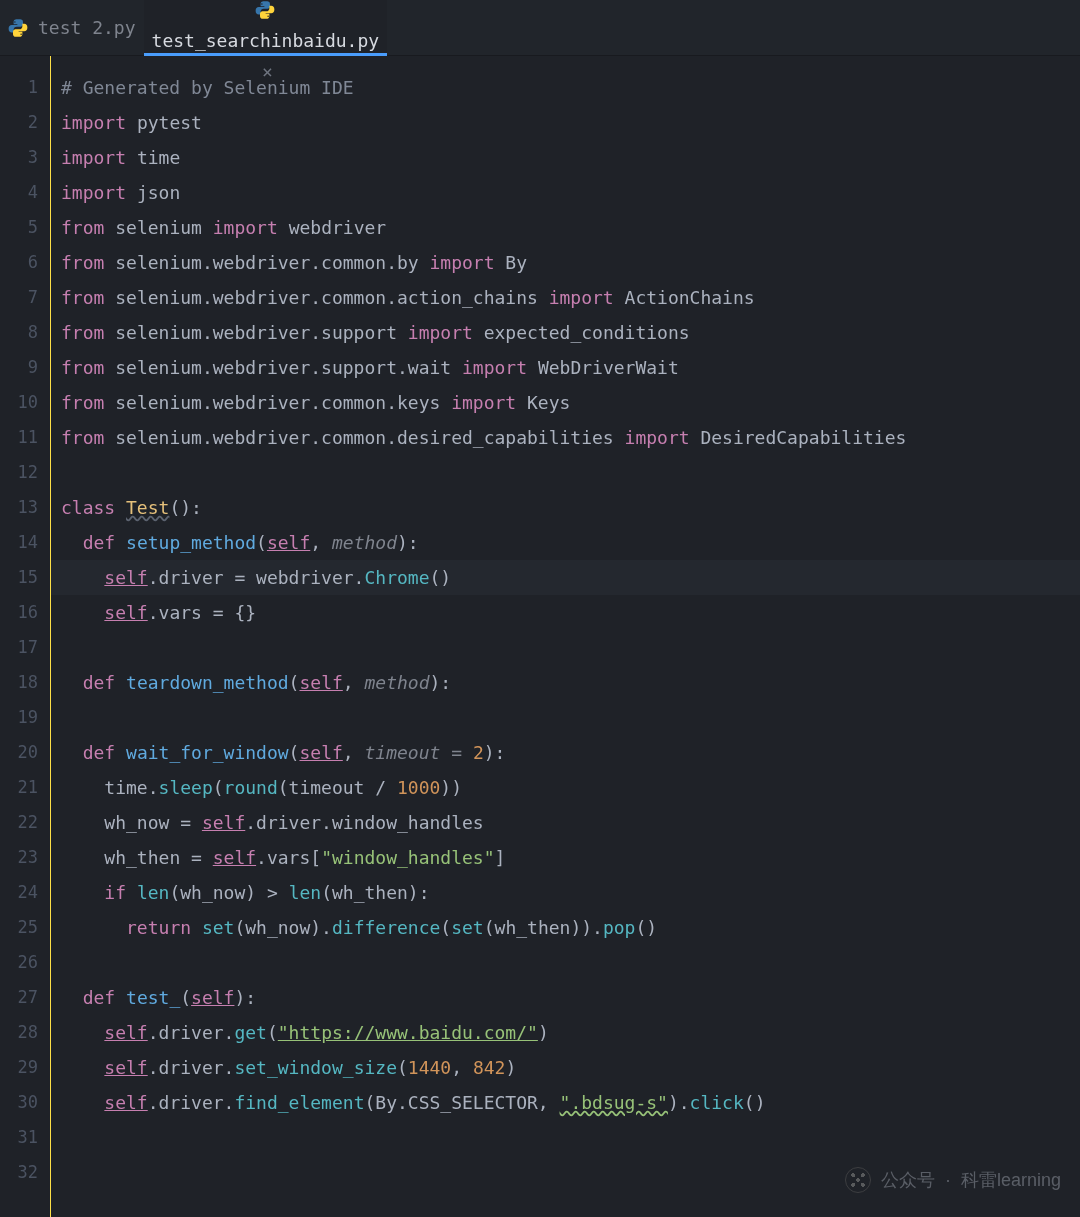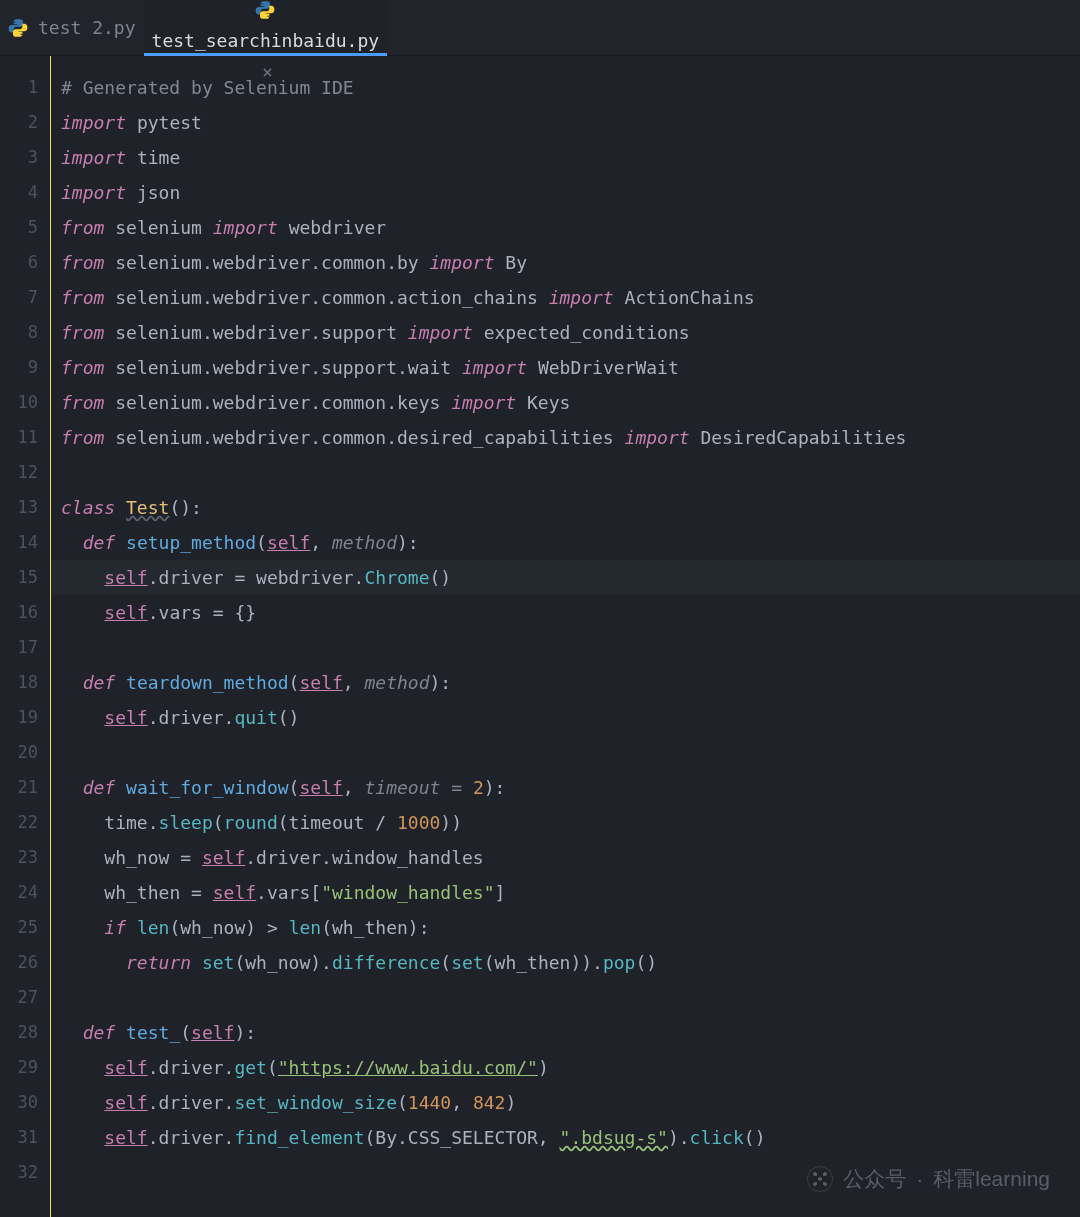--- a/index.html
+++ b/index.html
@@ -61,39 +61,39 @@
   .gutter div { height: 35px; line-height: 35px; padding-right: 12px; }
   .code {
     flex: 1;
     padding-top: 14px;
     border-left: 1px solid #fde047;
     position: relative;
   }
   .line { height: 35px; line-height: 35px; white-space: pre; padding-left: 10px; }
   .line.hl { background: #2c313a66; }
   .cm  { color: #808896; } 
-  .kw  { color: #c67fb0; font-style: italic; }
+  .kw  { color: #c67fb0; }
   .fn  { color: #60aadf; } 
   .fn2 { color: #55b7c2; } 
   .cls { color: #e5c07b; } 
   .prm { color: #7f848e; font-style: italic; } 
   .sf  { color: #c67fb0; text-decoration: underline; }
   .tx  { color: #abb2bf; }
   .st  { color: #97c278; } 
   .num { color: #d1945a; } 
   .sq  { text-decoration: underline wavy #5c6370; text-decoration-skip-ink: none; }
   .ul  { text-decoration: underline; text-decoration-color: #97c278; }
   .gsq { text-decoration: underline wavy #97c278; }
   .watermark {
     position: absolute;
-    right: 30px; bottom: 24px;
+    right: 19px; bottom: 24px;
     display: flex; align-items: center; gap: 10px;
     color: #8a8f99; opacity: 0.55;
     font-family: -apple-system, sans-serif;
-    font-size: 21px;
+    font-size: 18px;
   }
   .watermark .dots {
     width: 26px; height: 26px; border-radius: 50%;
     background: radial-gradient(circle at 30% 30%, #888 2px, transparent 2px),
                 radial-gradient(circle at 70% 30%, #888 2px, transparent 2px),
                 radial-gradient(circle at 30% 70%, #888 2px, transparent 2px),
                 radial-gradient(circle at 70% 70%, #888 2px, transparent 2px),
                 radial-gradient(circle at 50% 50%, #888 2px, transparent 2px);
     border: 1px solid #555;
   }
@@ -170,21 +170,20 @@
     <div class="line"><span class="kw">from</span> <span class="tx">selenium.webdriver.support.wait</span> <span class="kw">import</span> <span class="tx">WebDriverWait</span></div>
     <div class="line"><span class="kw">from</span> <span class="tx">selenium.webdriver.common.keys</span> <span class="kw">import</span> <span class="tx">Keys</span></div>
     <div class="line"><span class="kw">from</span> <span class="tx">selenium.webdriver.common.desired_capabilities</span> <span class="kw">import</span> <span class="tx">DesiredCapabilities</span></div>
     <div class="line"></div>
     <div class="line"><span class="kw">class</span> <span class="cls sq">Test</span><span class="tx">():</span></div>
     <div class="line">  <span class="kw">def</span> <span class="fn">setup_method</span><span class="tx">(</span><span class="sf">self</span><span class="tx">, </span><span class="prm">method</span><span class="tx">):</span></div>
     <div class="line hl">    <span class="sf">self</span><span class="tx">.driver = webdriver.</span><span class="fn2">Chrome</span><span class="tx">()</span></div>
     <div class="line">    <span class="sf">self</span><span class="tx">.vars = {}</span></div>
     <div class="line"></div>
     <div class="line">  <span class="kw">def</span> <span class="fn">teardown_method</span><span class="tx">(</span><span class="sf">self</span><span class="tx">, </span><span class="prm">method</span><span class="tx">):</span></div>
-    <div class="line">    <span class="sf">self</span><span class="tx">.driver.</span><span class="fn2">quit</span><span class="tx">()</span></div>
     <div class="line"></div>
     <div class="line">  <span class="kw">def</span> <span class="fn">wait_for_window</span><span class="tx">(</span><span class="sf">self</span><span class="tx">, </span><span class="prm">timeout</span><span class="prm"> = </span><span class="num">2</span><span class="tx">):</span></div>
     <div class="line">    <span class="tx">time.</span><span class="fn2">sleep</span><span class="tx">(</span><span class="fn2">round</span><span class="tx">(timeout / </span><span class="num">1000</span><span class="tx">))</span></div>
     <div class="line">    <span class="tx">wh_now = </span><span class="sf">self</span><span class="tx">.driver.window_handles</span></div>
     <div class="line">    <span class="tx">wh_then = </span><span class="sf">self</span><span class="tx">.vars[</span><span class="st">"window_handles"</span><span class="tx">]</span></div>
     <div class="line">    <span class="kw">if</span> <span class="fn2">len</span><span class="tx">(wh_now) &gt; </span><span class="fn2">len</span><span class="tx">(wh_then):</span></div>
     <div class="line">      <span class="kw">return</span> <span class="fn2">set</span><span class="tx">(wh_now).</span><span class="fn2">difference</span><span class="tx">(</span><span class="fn2">set</span><span class="tx">(wh_then)).</span><span class="fn2">pop</span><span class="tx">()</span></div>
     <div class="line"></div>
     <div class="line">  <span class="kw">def</span> <span class="fn">test_</span><span class="tx">(</span><span class="sf">self</span><span class="tx">):</span></div>
     <div class="line">    <span class="sf">self</span><span class="tx">.driver.</span><span class="fn2">get</span><span class="tx">(</span><span class="st ul">"https://www.baidu.com/"</span><span class="tx">)</span></div>

